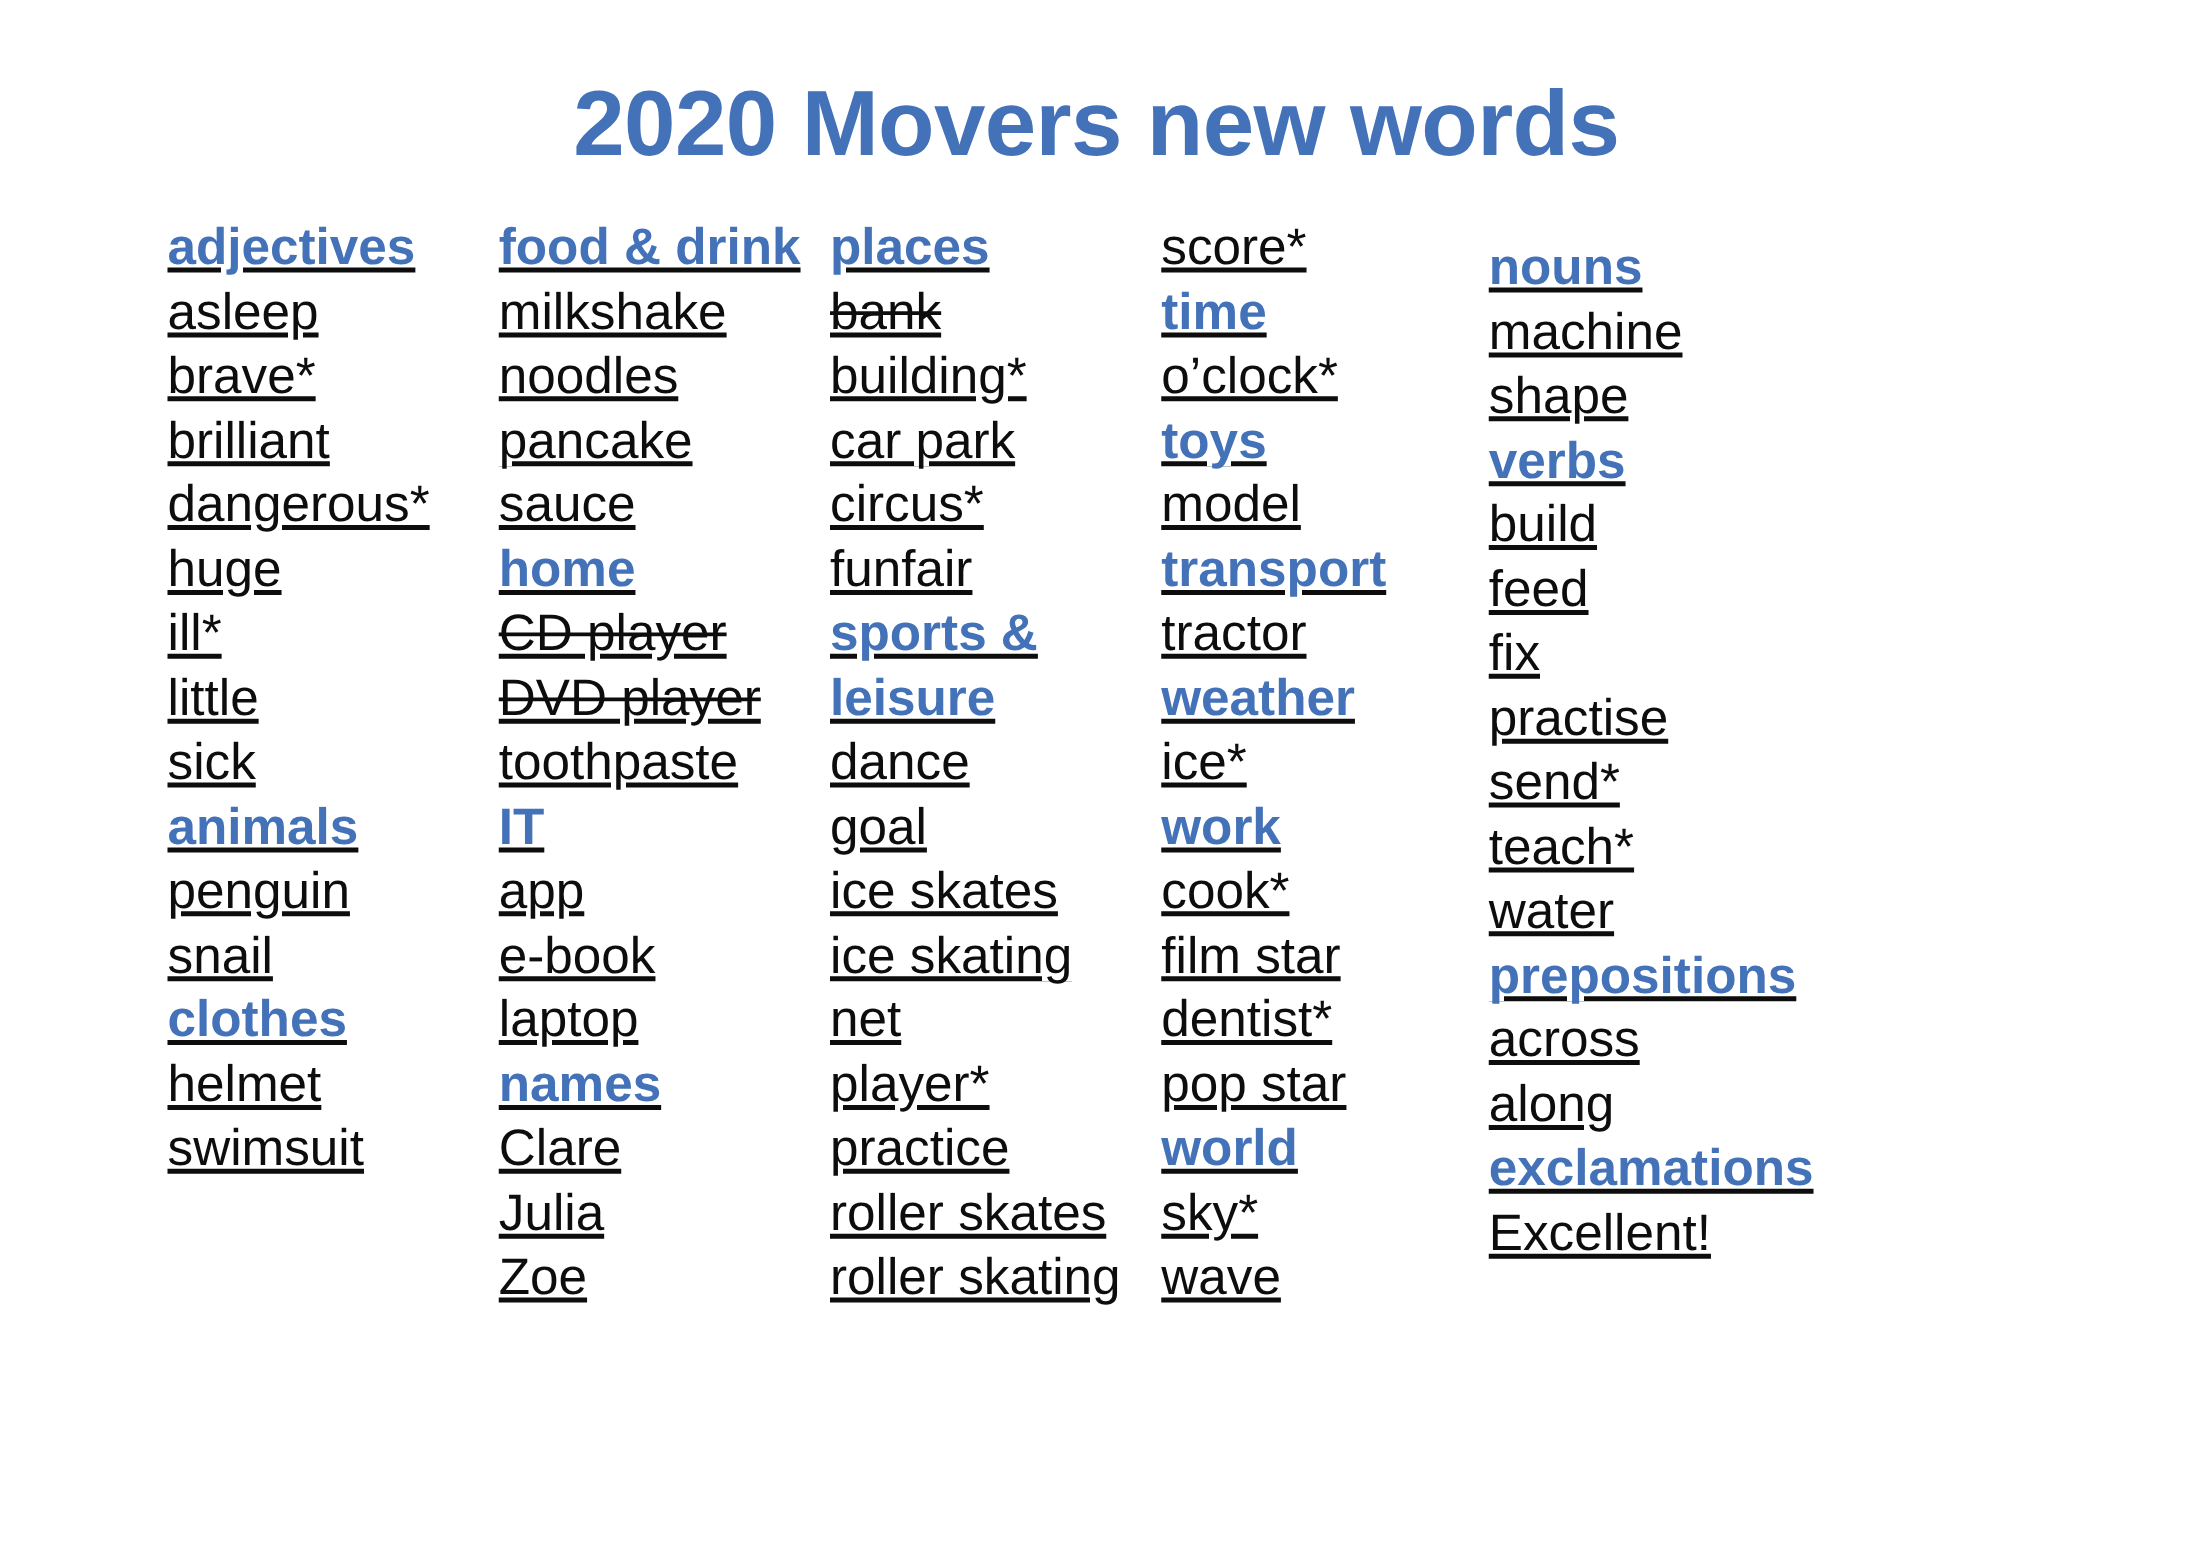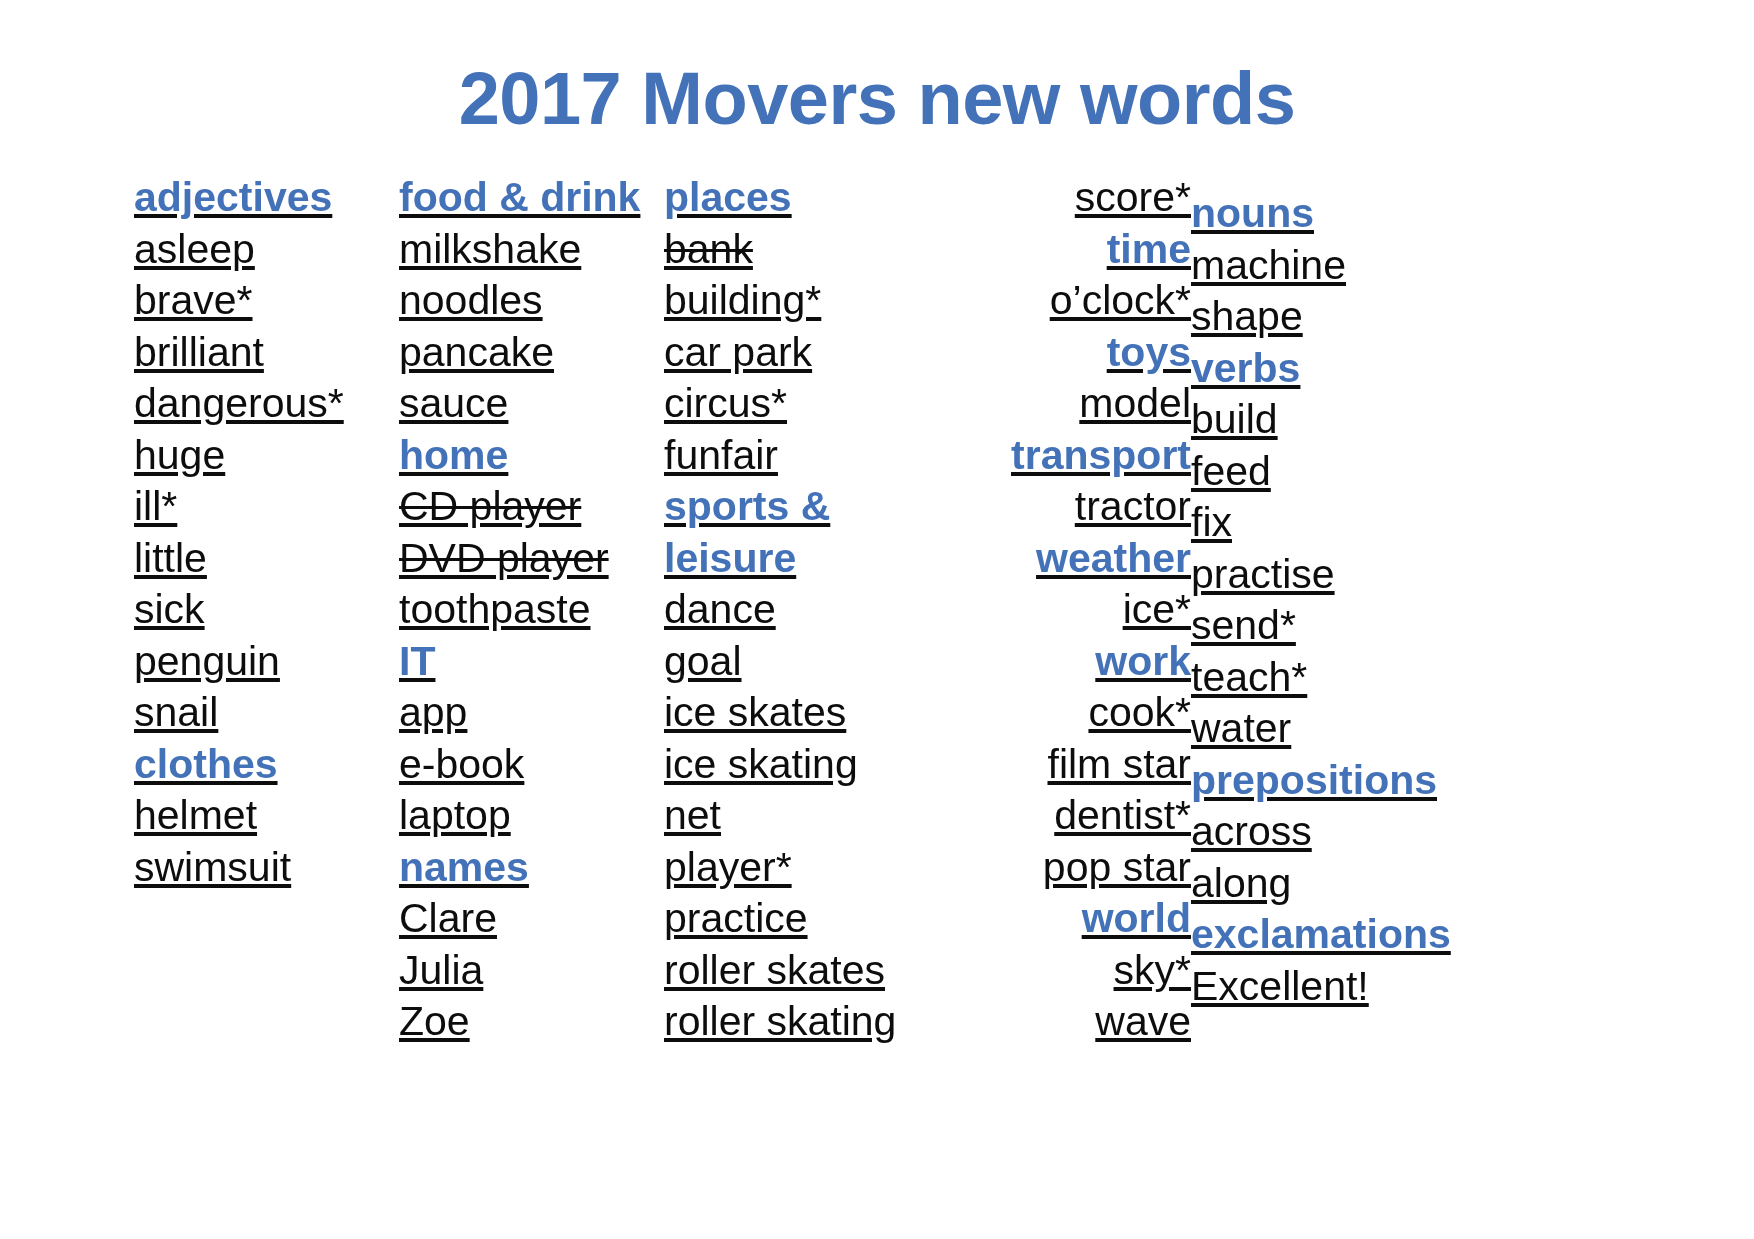--- a/index.html
+++ b/index.html
@@ -45,21 +45,21 @@
     align-items: flex-start;
     text-decoration: underline;
   }
   .column {
     display: flex;
     flex-direction: column;
   }
   .col-0 { width: 265px; }
   .col-1 { width: 265px; }
   .col-2 { width: 265px; }
-  .col-3 { width: 262px; align-items: flex-end; }
+  .col-3 { width: 262px; }
   .col-4 { width: 300px; margin-top: 16px; }
 
   .entry {
     font-size: 41px;
     line-height: 51.5px;
     height: 51.5px;
     color: #0d0d0d;
     font-weight: normal;
     white-space: nowrap;
     overflow: visible;
@@ -71,33 +71,34 @@
   .entry.struck {
     text-decoration: line-through;
     text-decoration-thickness: 2.5px;
   }
 </style>
 </head>
 <body>
 
 <div class="slide">
 
-  <div class="slide-title">2017 Movers new words</div>
+  <div class="slide-title">2020 Movers new words</div>
 
   <div class="columns">
       <div class="column col-0">
         <div class="entry heading">adjectives</div>
         <div class="entry">asleep</div>
         <div class="entry">brave*</div>
         <div class="entry">brilliant</div>
         <div class="entry">dangerous*</div>
         <div class="entry">huge</div>
         <div class="entry">ill*</div>
         <div class="entry">little</div>
         <div class="entry">sick</div>
+        <div class="entry heading">animals</div>
         <div class="entry">penguin</div>
         <div class="entry">snail</div>
         <div class="entry heading">clothes</div>
         <div class="entry">helmet</div>
         <div class="entry">swimsuit</div>
       </div>
       <div class="column col-1">
         <div class="entry heading">food &amp; drink</div>
         <div class="entry">milkshake</div>
         <div class="entry">noodles</div>

